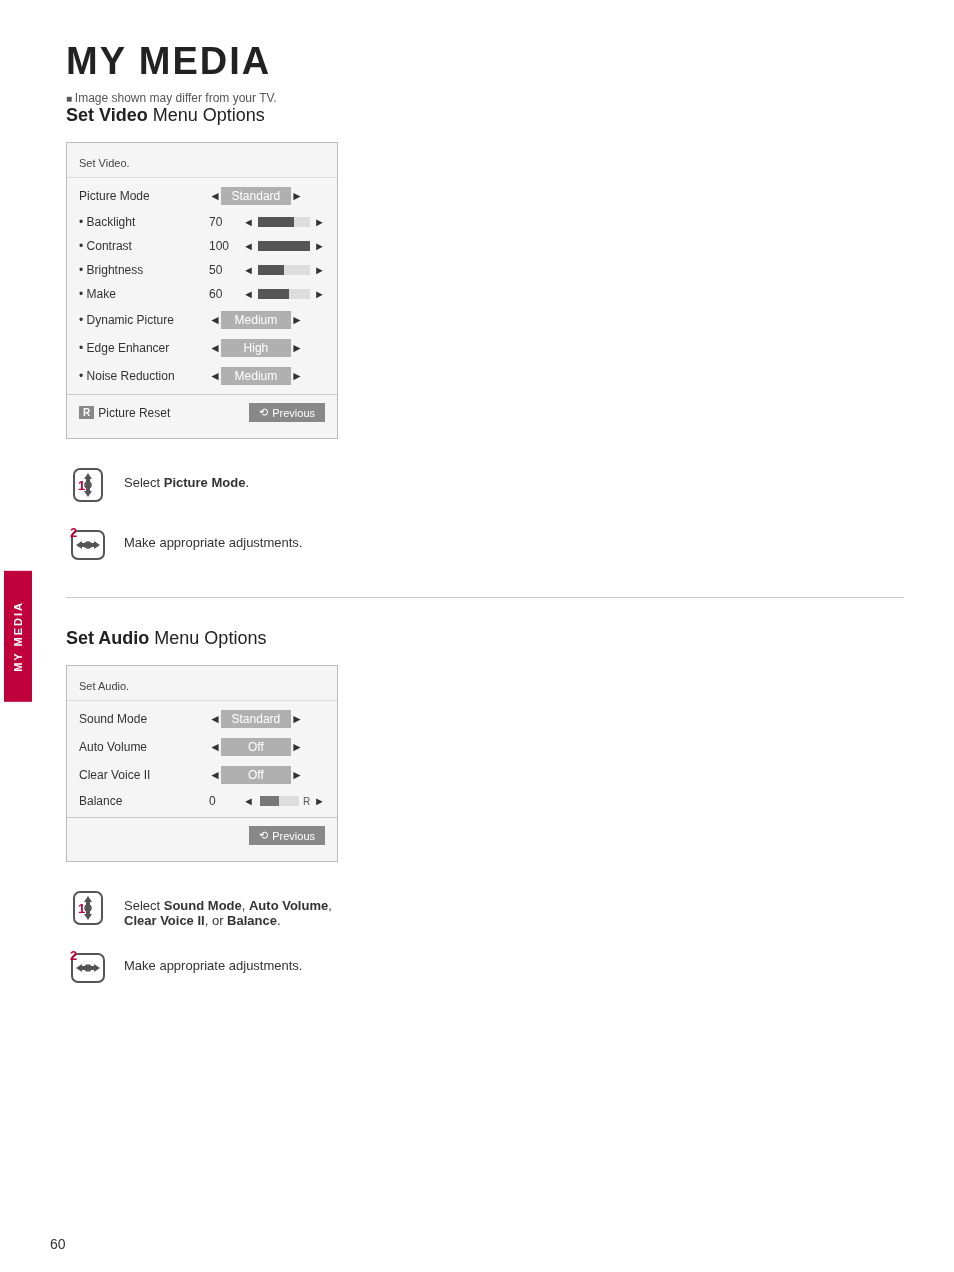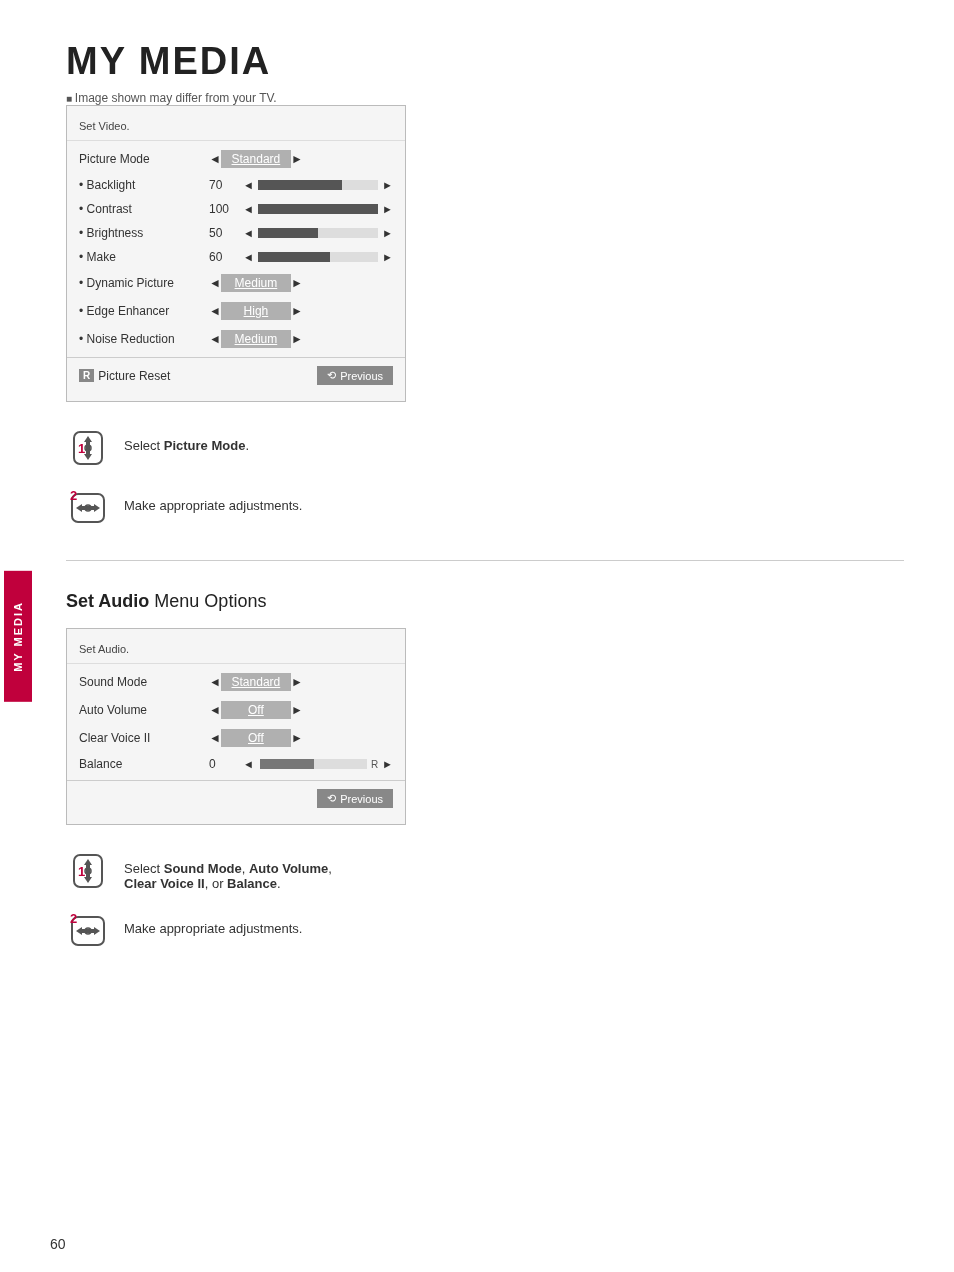--- a/index.html
+++ b/index.html
@@ -68,21 +68,21 @@
       margin-bottom: 16px;
     }
     .section-title strong {
       font-weight: bold;
     }
 
     
     .menu-box {
       border: 1px solid #bbb;
       background: #f5f5f5;
-      width: 340px;
+      width: 272px;
       margin-bottom: 24px;
       padding: 8px 0;
     }
     .menu-box-title {
       font-size: 11px;
       color: #444;
       padding: 6px 12px 8px 12px;
       border-bottom: 1px solid #ddd;
       margin-bottom: 4px;
     }
@@ -129,21 +129,20 @@
     }
 
     
     .select-value {
       background: #b0b0b0;
       color: #fff;
       font-size: 12px;
       padding: 2px 10px;
       min-width: 70px;
       text-align: center;
-      text-decoration: underline;
     }
     .select-row {
       display: flex;
       align-items: center;
       padding: 5px 12px;
       font-size: 12px;
       color: #333;
     }
     .select-row .label {
       flex: 0 0 130px;
@@ -221,20 +220,23 @@
 
 <div class="sidebar">
   <span class="sidebar-label">MY MEDIA</span>
 </div>
 
 <div class="main">
 
   <h1 class="page-title">MY MEDIA</h1>
   <p class="subtitle">Image shown may differ from your TV.</p>
 
+  <h2 class="section-title">
+    <strong>Set Video</strong><span> Menu Options</span>
+  </h2>
 
   <div class="menu-box">
     <div class="menu-box-title">Set Video.</div>
 
     <div class="select-row">
       <span class="label">Picture Mode</span>
       <span class="arrow-left">◄</span>
       <span class="select-value">Standard</span>
       <span class="arrow-right">►</span>
     </div>

